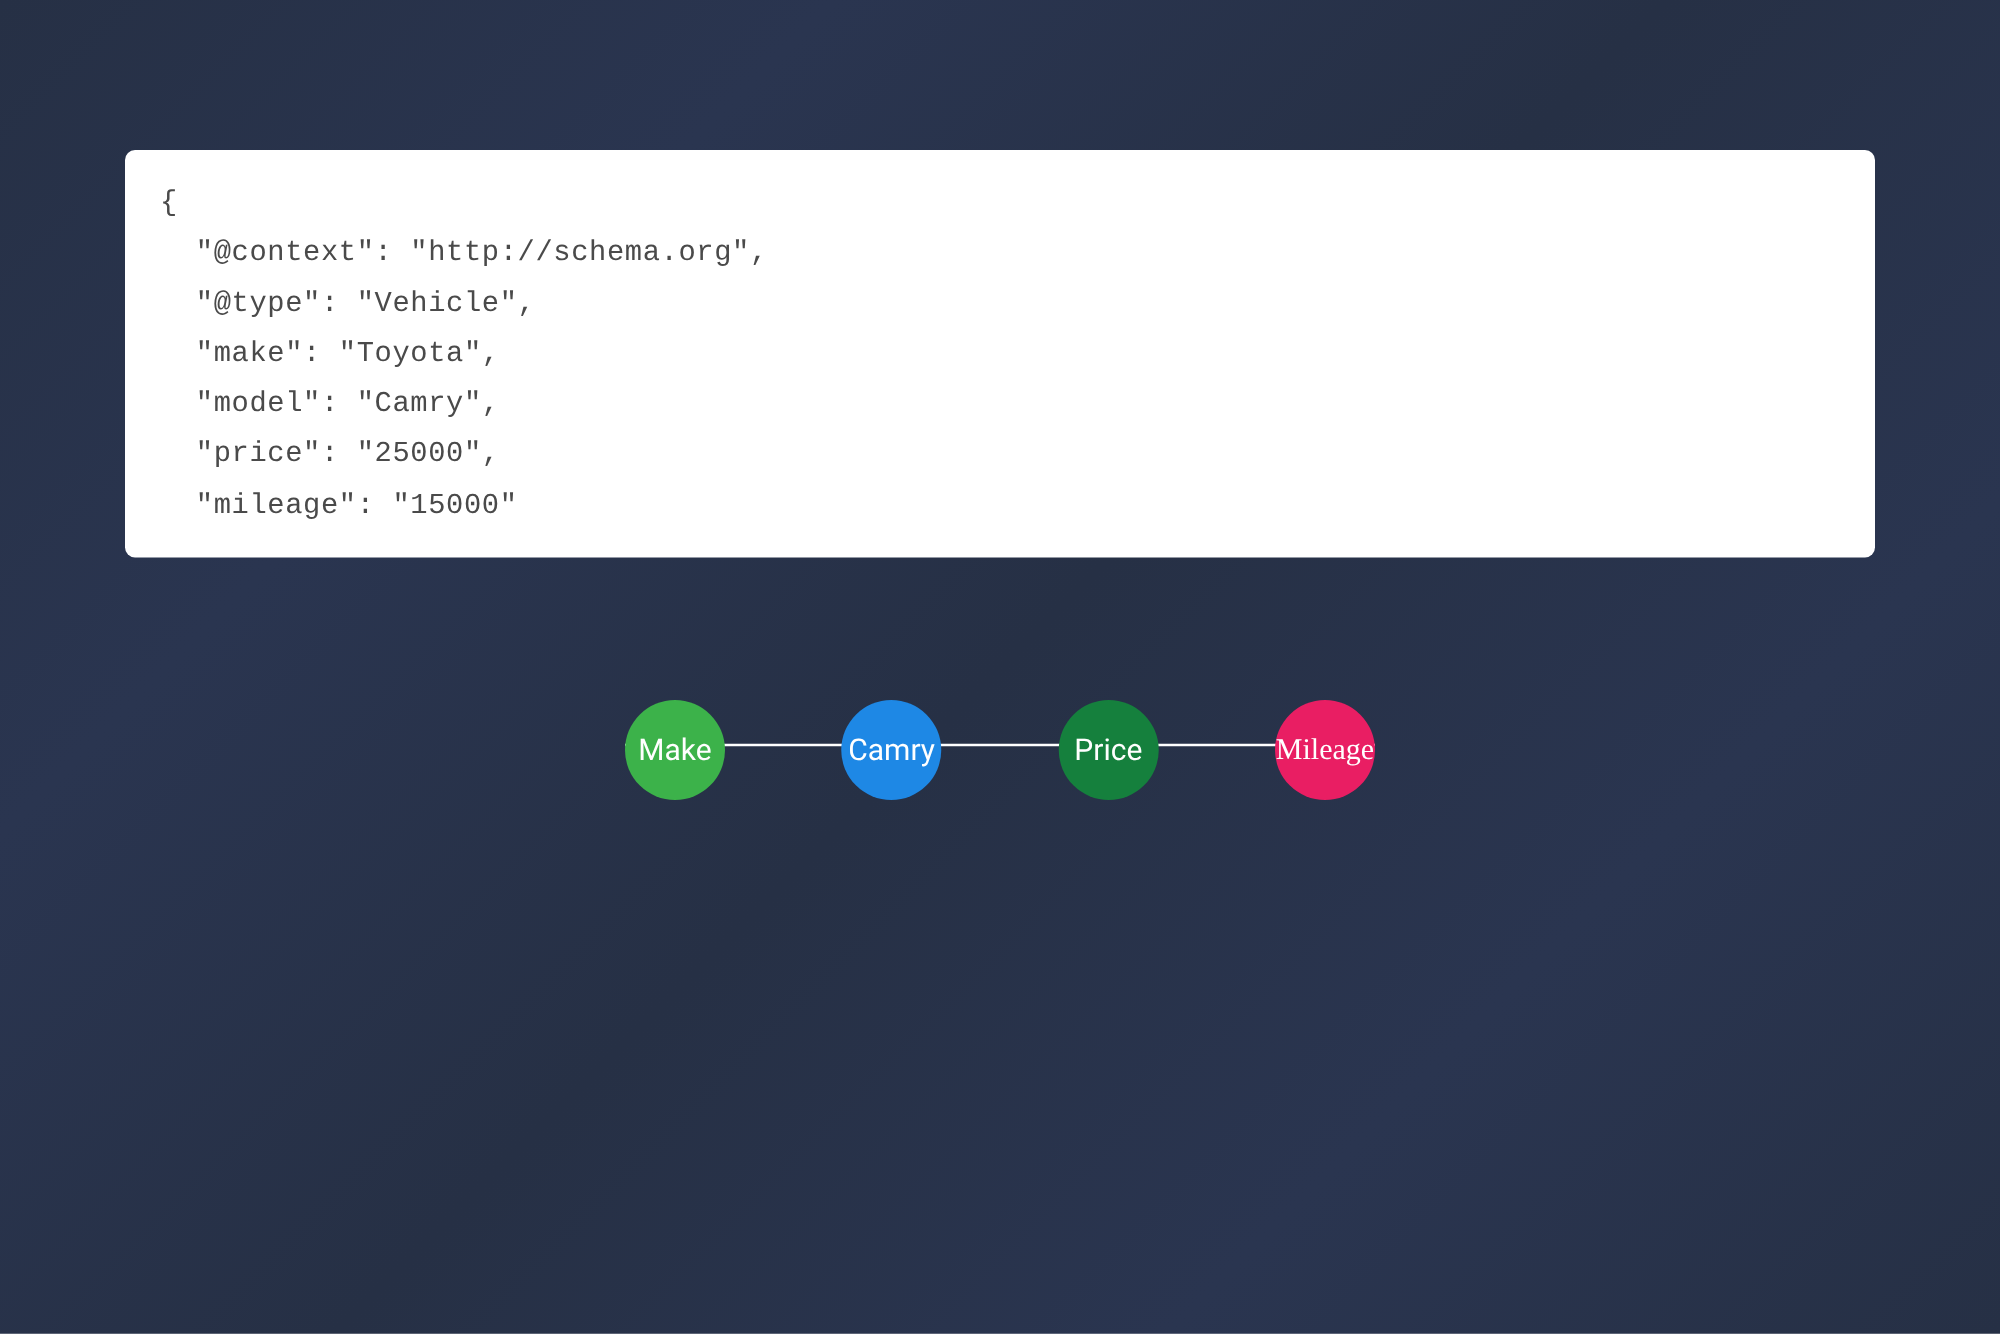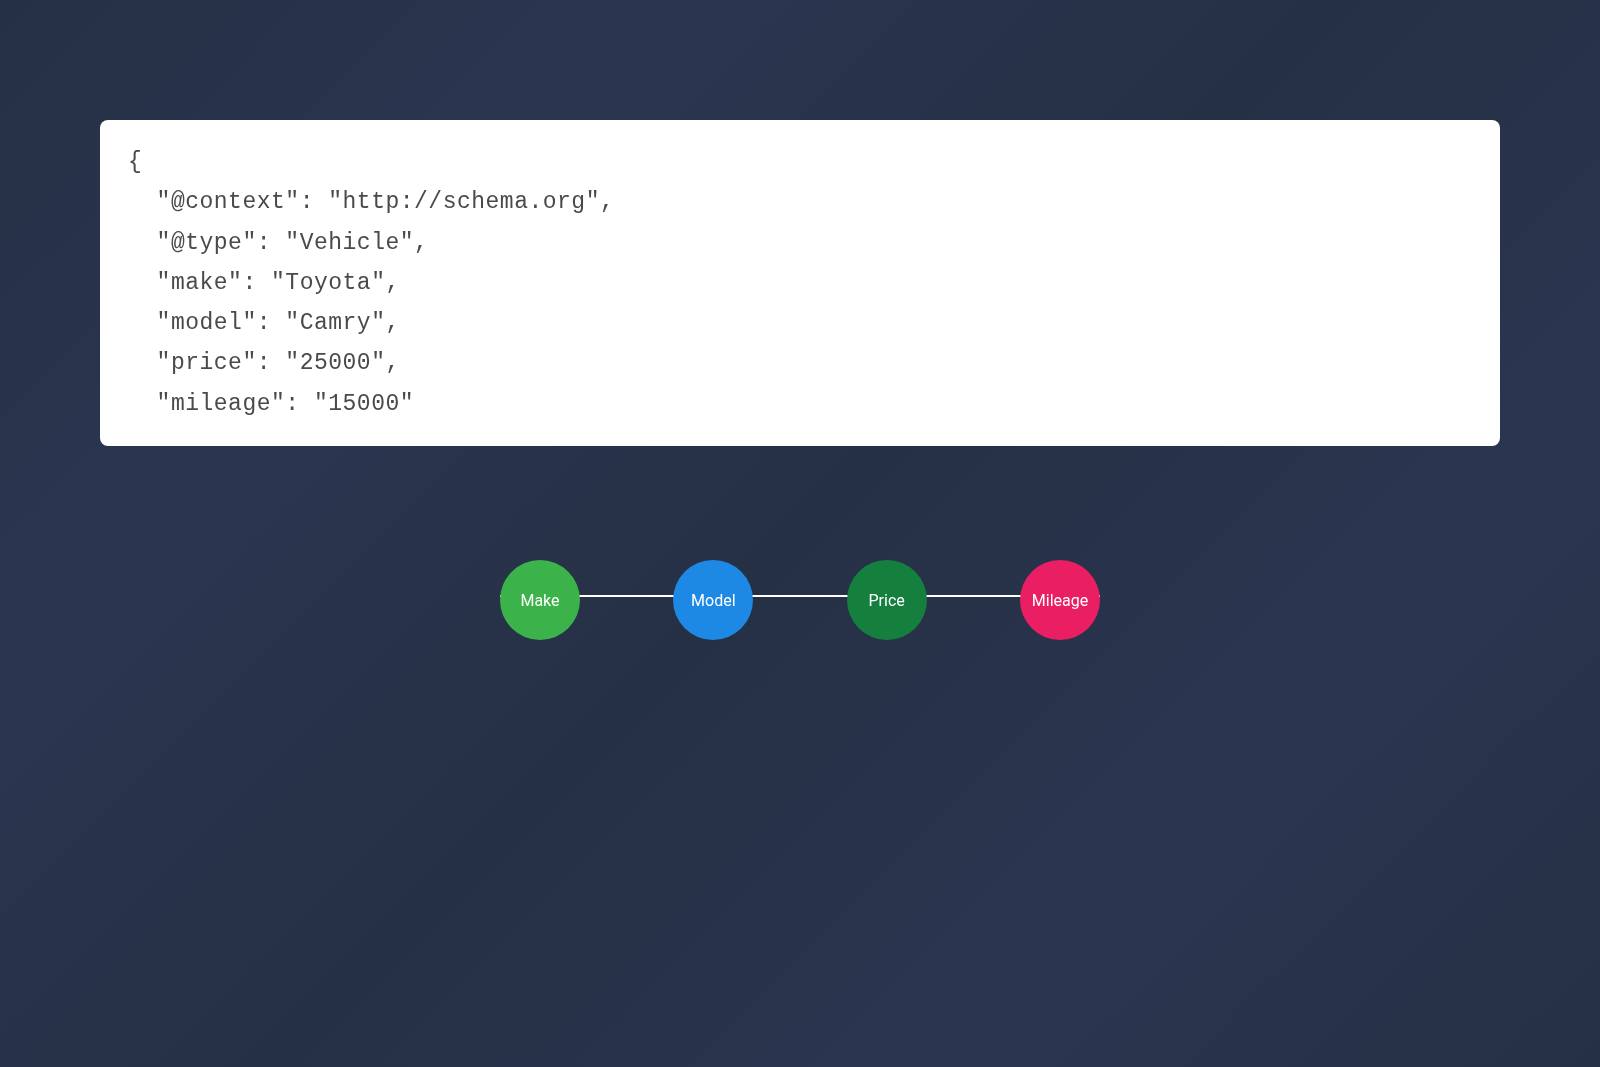--- a/index.html
+++ b/index.html
@@ -57,40 +57,41 @@
     }
 
     .badge {
       width: 80px;
       height: 80px;
       border-radius: 50%;
       display: flex;
       align-items: center;
       justify-content: center;
       color: #ffffff;
-      font-size: 16px;
+      font-size: 24px;
       font-weight: 400;
       position: relative;
       z-index: 1;
     }
 
     .badge-green {
       background: #3cb24a;
     }
 
     .badge-blue {
       background: #1e88e5;
     }
 
     .badge-yellow {
       background: #15803d;
     }
 
     .badge-pink {
       background: #e91e63;
+      font-family: Liberation Serif, serif;
     }
   </style>
 </head>
 <body>
 
 <div class="code-block">
   <pre>{
   "@context": "http://schema.org",
   "@type": "Vehicle",
   "make": "Toyota",
@@ -99,21 +100,21 @@
   "mileage": "15000"</pre>
 </div>
 
 <div class="badges-line"></div>
 
 <div class="badges-container">
   <div class="badge badge-green">
     <span>Make</span>
   </div>
   <div class="badge badge-blue">
-    <span>Model</span>
+    <span>Camry</span>
   </div>
   <div class="badge badge-yellow">
     <span>Price</span>
   </div>
   <div class="badge badge-pink">
     <span>Mileage</span>
   </div>
 </div>
 
 </body></html>

